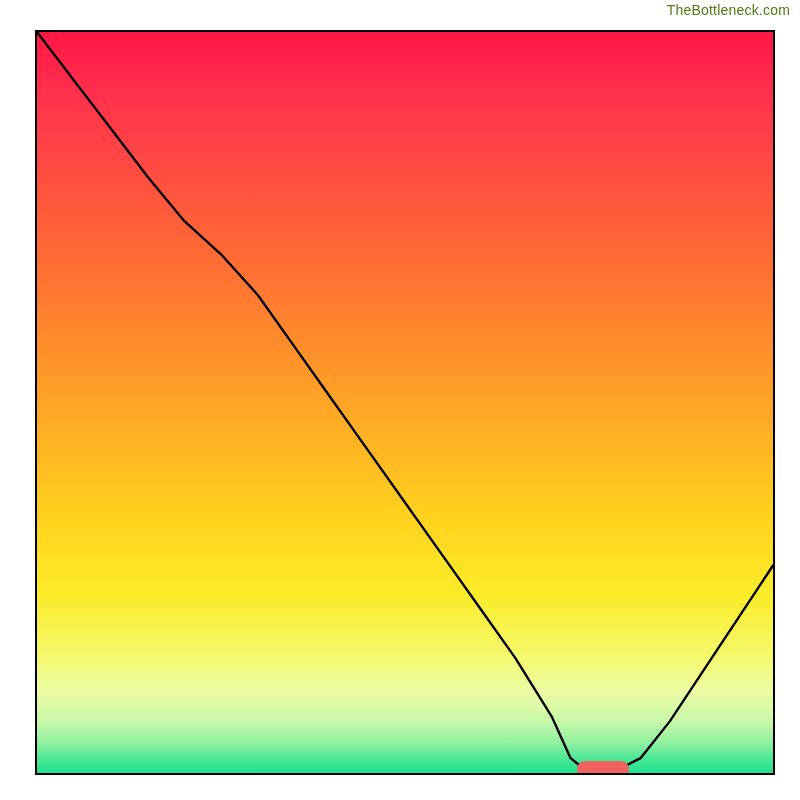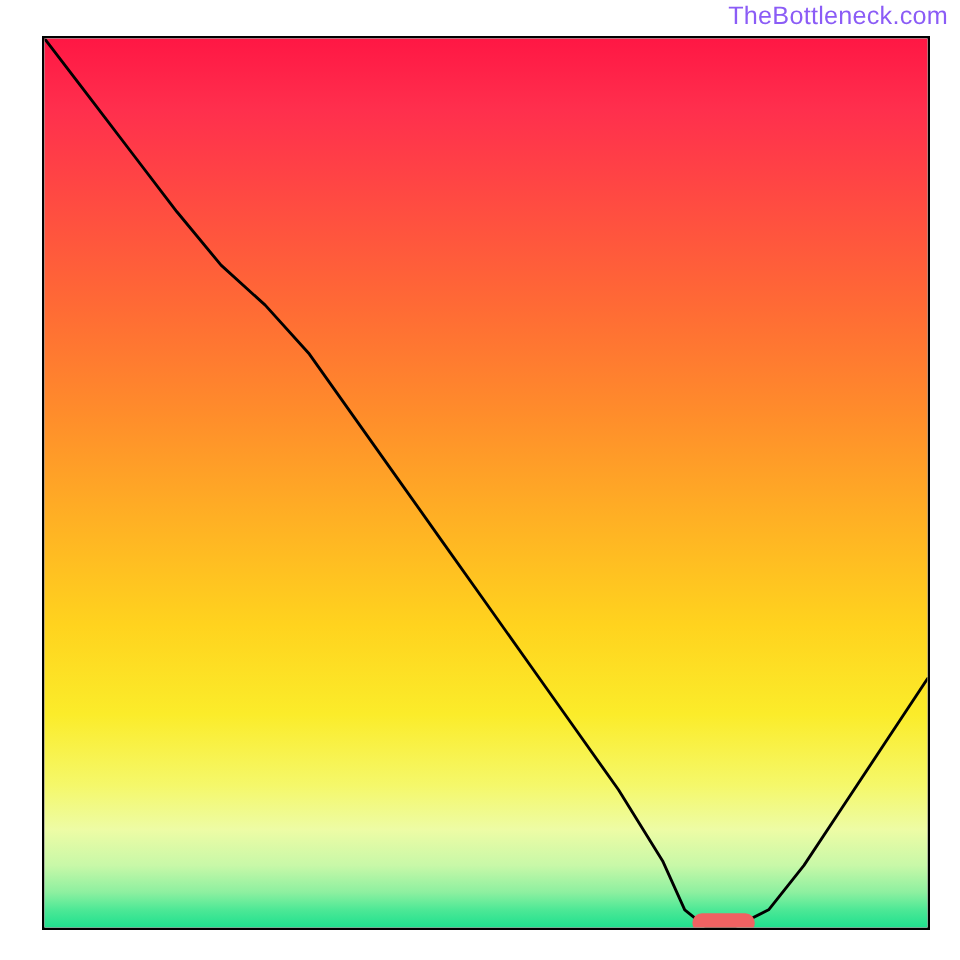--- a/index.html
+++ b/index.html
@@ -12,22 +12,22 @@
   }
   .container {
     position: relative;
     width: 800px;
     height: 800px;
   }
   .watermark {
     position: absolute;
     top: 2px;
     right: 10px;
-    color: #8b5cf6;
-    font-size: 21px;
+    color: #4d7c0f;
+    font-size: 14px;
     font-weight: 500;
     letter-spacing: 0.2px;
     z-index: 10;
   }
   .plot {
     position: absolute;
     left: 35px;
     top: 30px;
     width: 740px;
     height: 745px;

